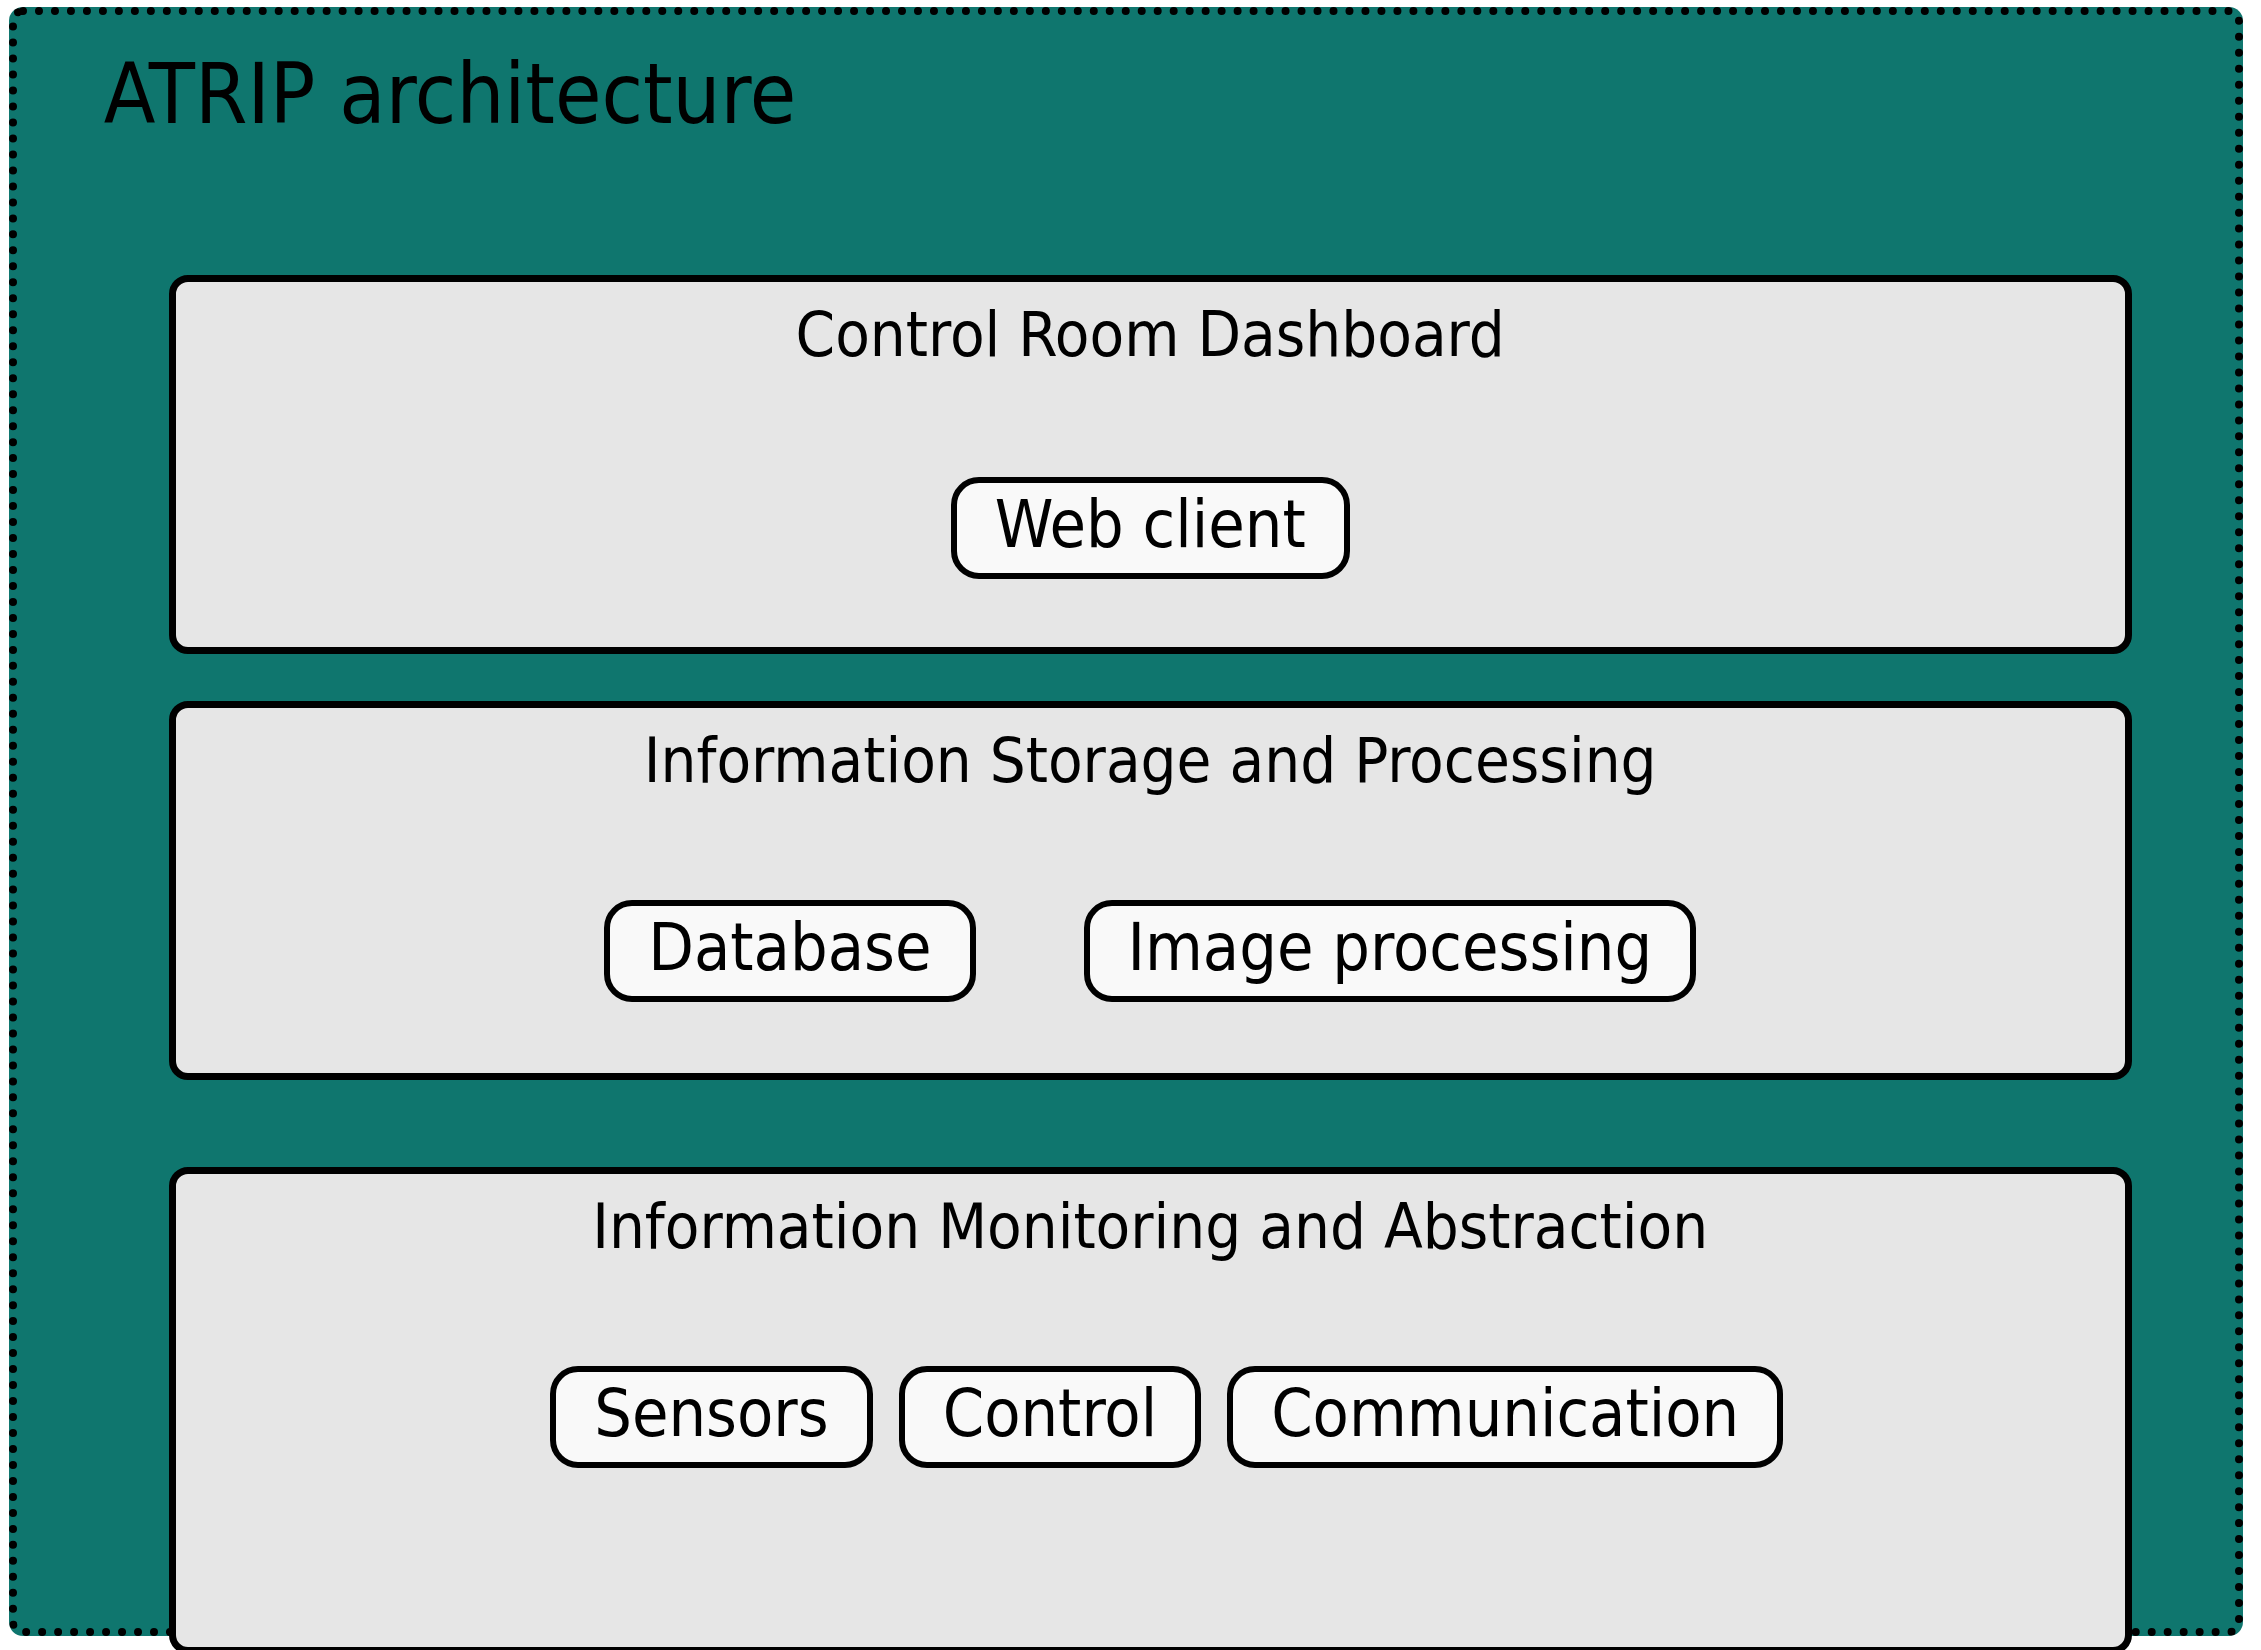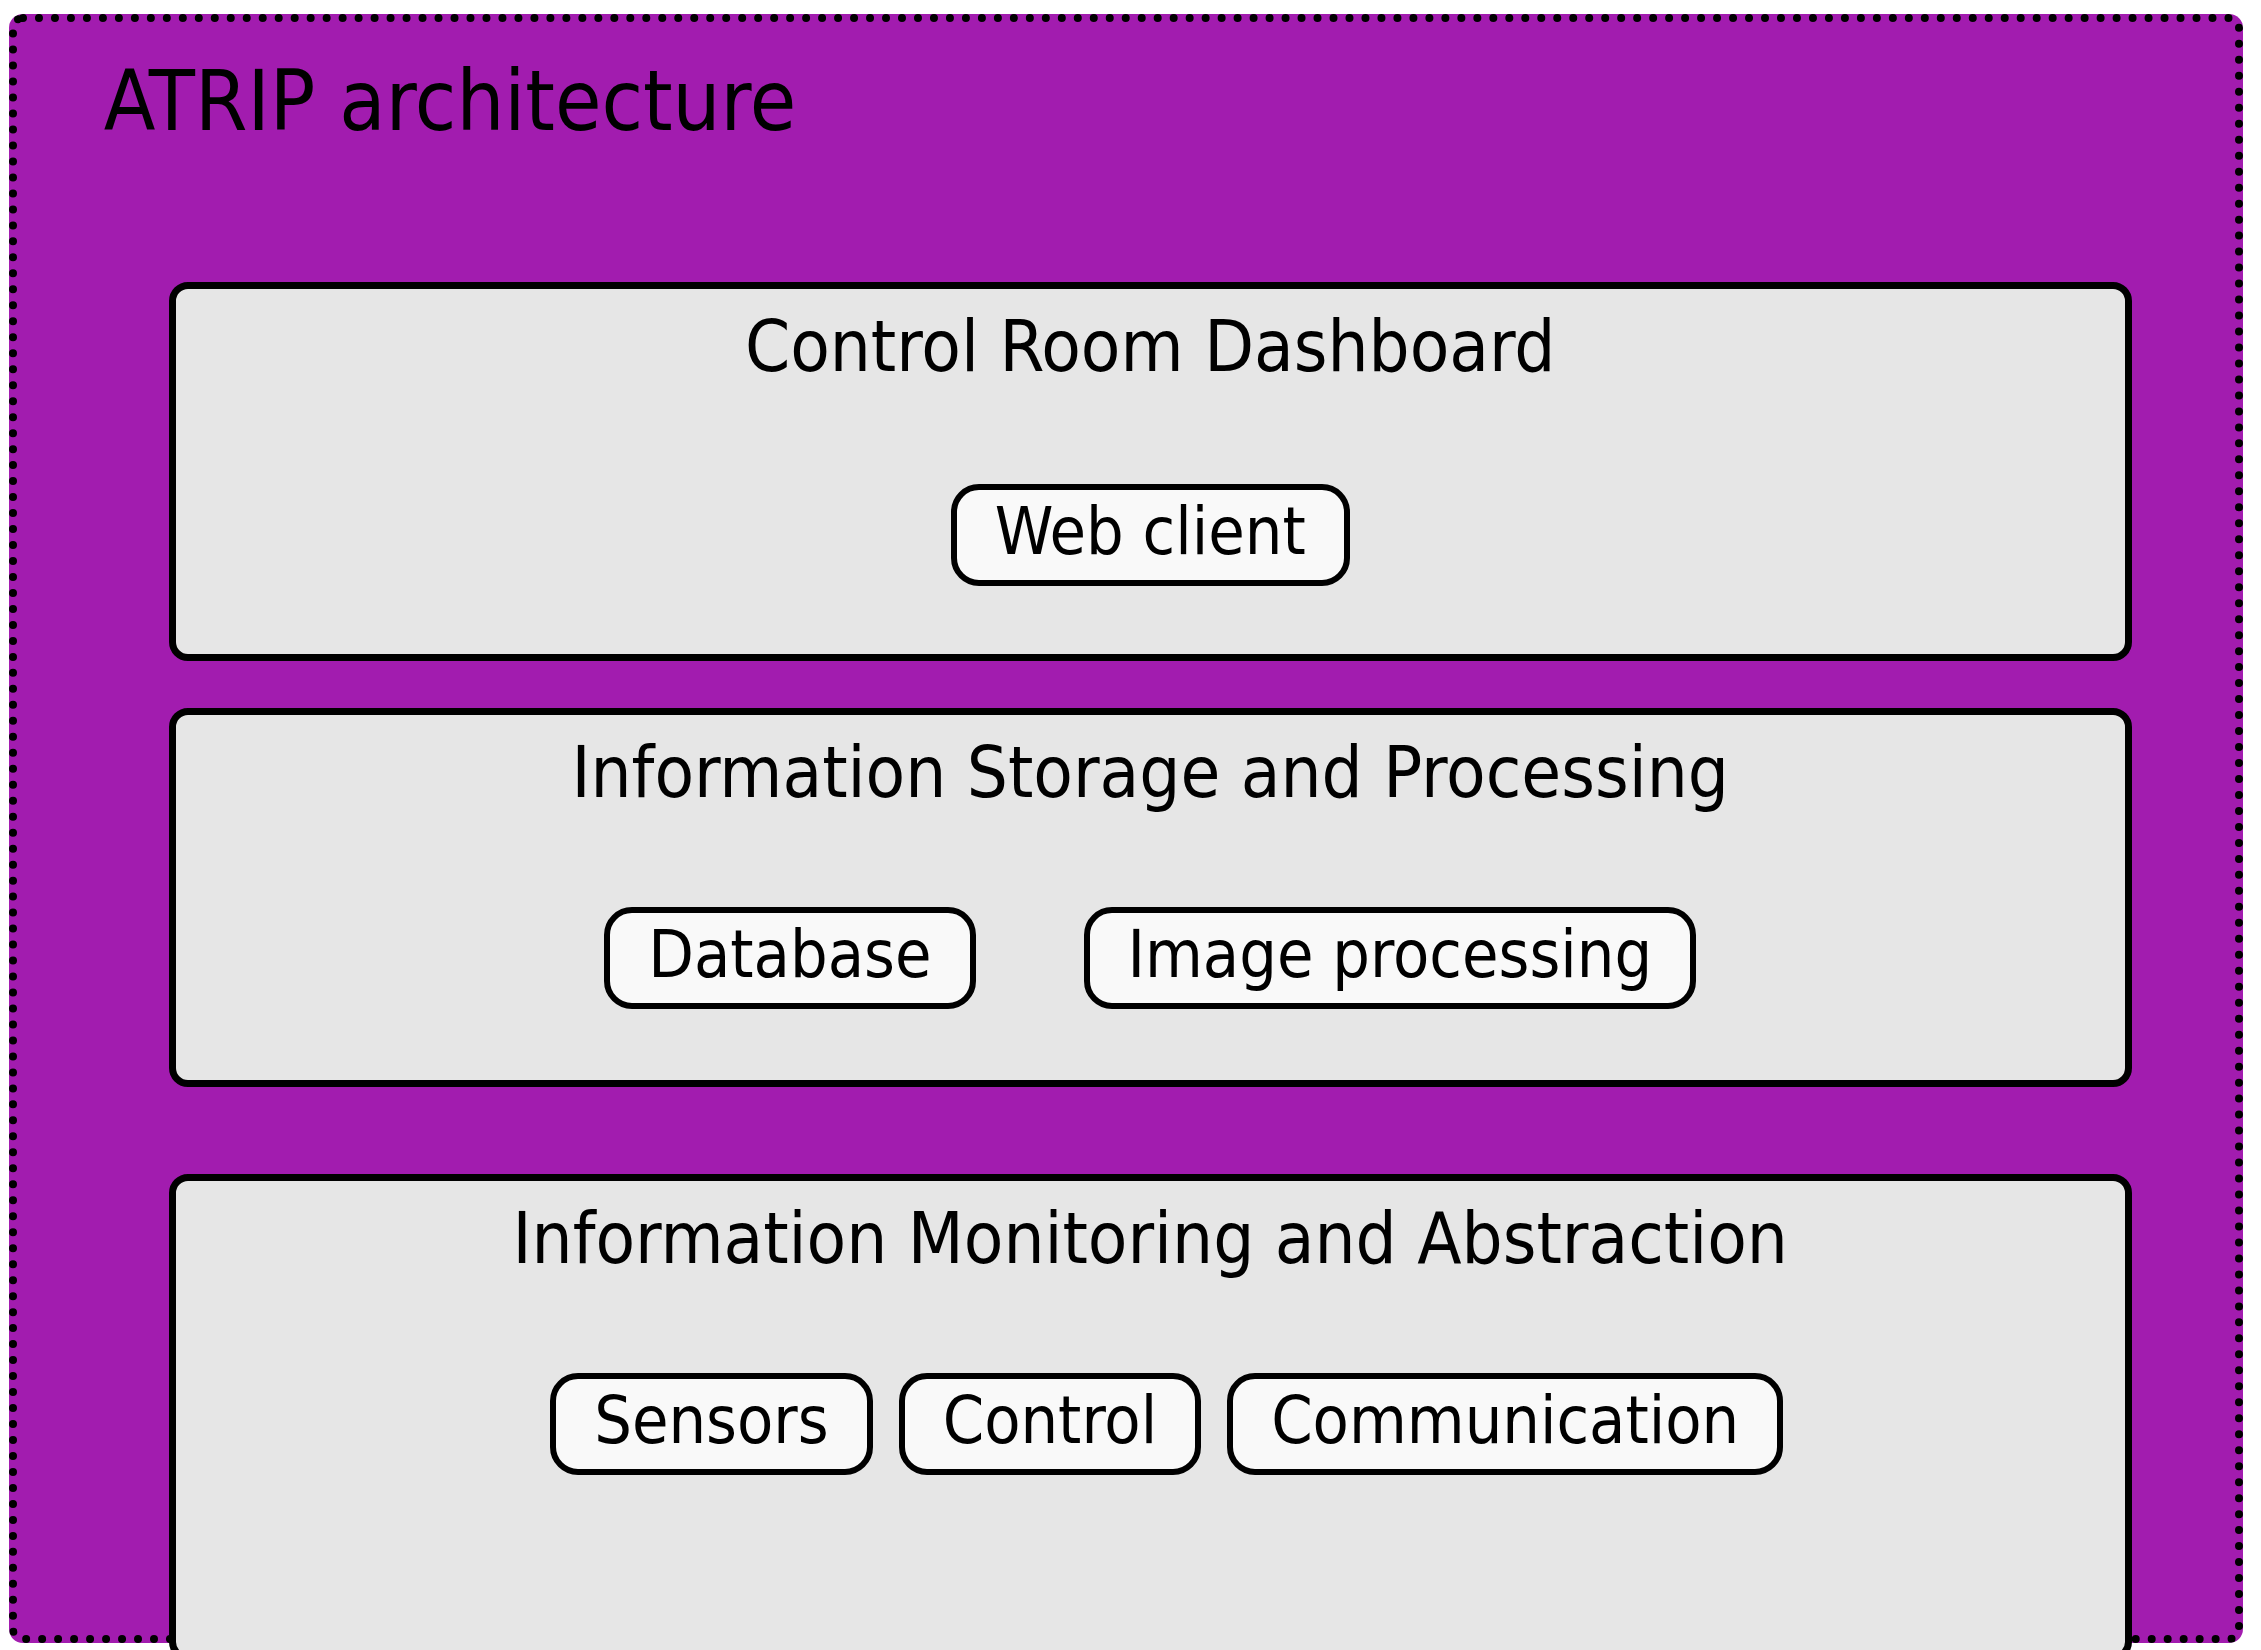--- a/index.html
+++ b/index.html
@@ -13,24 +13,24 @@
     height: 1650px;
     background: #ffffff;
     font-family: "DejaVu Sans Condensed", "Liberation Sans Narrow", "Liberation Sans", sans-serif;
     overflow: hidden;
   }
 
   
   #outer-frame {
     position: absolute;
     left: 8.7px;
-    top: 14px;
+    top: 7px;
     width: 2234px;
     height: 1629px;
-    background: #a21caf;
+    background: #0f766e;
     border: 8.7px dotted #000000;
     border-radius: 14px;
     box-sizing: border-box;
   }
 
   
   #diagram-title {
     position: absolute;
     left: 87px;
     top: 35px;
@@ -54,21 +54,21 @@
   #layer-0 { top: 260px;  height: 379px; }
   #layer-1 { top: 686px;  height: 379px; padding-left: 13px; }
   #layer-2 { top: 1112px; height: 487px; margin-top: 40px; }
 
   .layer-title {
     position: absolute;
     left: 0;
     right: 0;
     top: 19px;
     text-align: center;
-    font-size: 72px;
+    font-size: 63px;
     line-height: 1.08;
     color: #000000;
     white-space: nowrap;
   }
 
   
   .pill-row {
     position: absolute;
     left: 0;
     right: 0;

